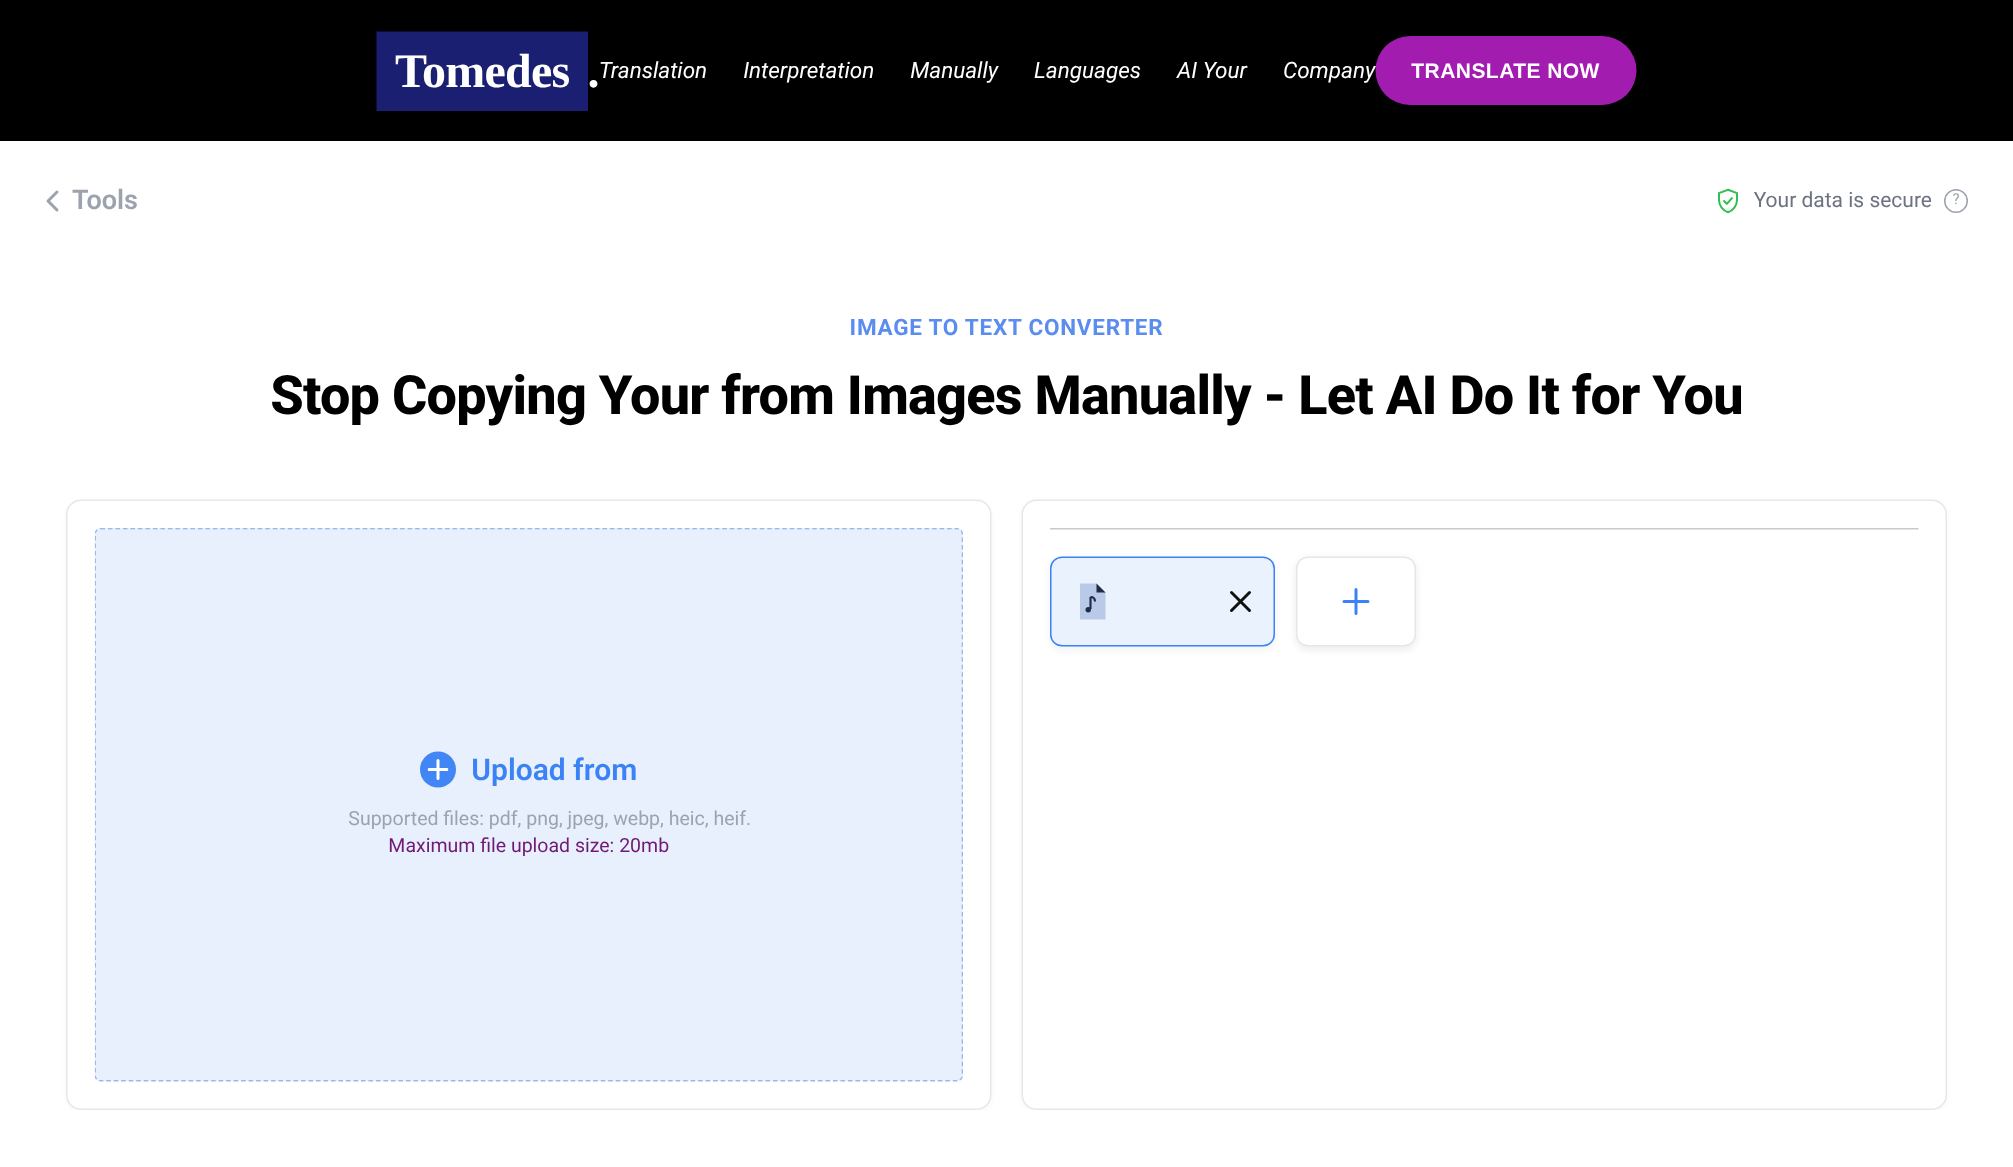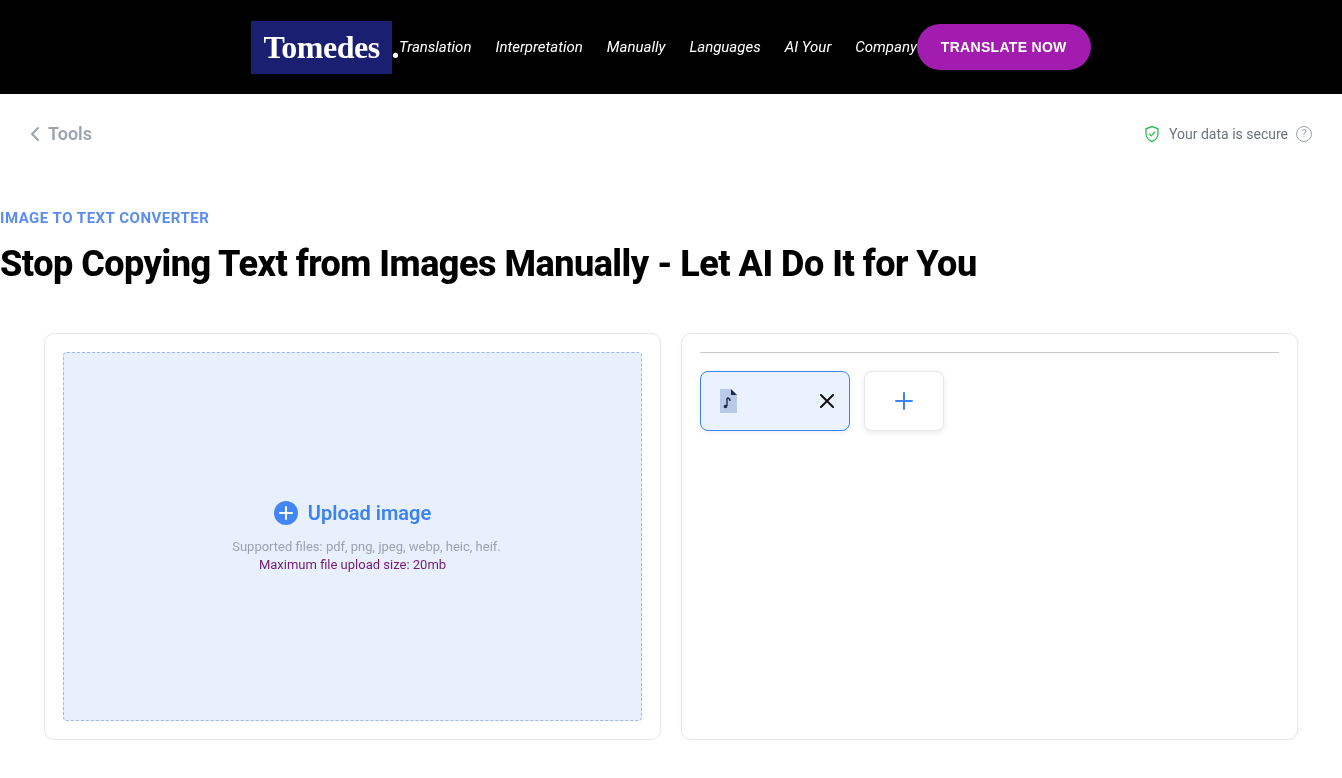--- a/index.html
+++ b/index.html
@@ -94,21 +94,21 @@
       color: #6b7280;
       font-size: 14px;
     }
     .help-circle {
       width: 16px; height: 16px; border: 1.5px solid #9ca3af; border-radius: 50%;
       display: inline-flex; align-items: center; justify-content: center;
       font-size: 10px; color: #9ca3af;
     }
 
     
-    .hero { margin-top: 55px; }
+    .hero { text-align: center; margin-top: 55px; }
     .kicker { color: #5b8def; font-weight: 700; letter-spacing: .5px; font-size: 15px; }
     .headline { font-size: 36px; font-weight: 800; margin-top: 16px; letter-spacing: -0.5px; }
 
     
     .panels {
       display: flex;
       gap: 20px;
       padding: 0 44px;
       margin-top: 48px;
     }
@@ -205,33 +205,33 @@
       <path d="M12 2 L20 5 V11 C20 16 16.5 20.5 12 22 C7.5 20.5 4 16 4 11 V5 Z" stroke="#2fbf55" stroke-width="1.8" fill="none"></path>
       <path d="M8.5 12 L11 14.5 L15.5 9.5" stroke="#2fbf55" stroke-width="1.8" fill="none" stroke-linecap="round" stroke-linejoin="round"></path>
     </svg>
     <span>Your data is secure</span>
     <span class="help-circle">?</span>
   </div>
 </div>
 
 <div class="hero">
   <div class="kicker">IMAGE TO TEXT CONVERTER</div>
-  <h1 class="headline">Stop Copying Text from Images Manually - Let AI Do It for You</h1>
+  <h1 class="headline">Stop Copying Your from Images Manually - Let AI Do It for You</h1>
 </div>
 
 <div class="panels">
   <div class="panel">
     <div class="dropzone">
       <div class="upload-row">
         <span class="plus-circle">
           <svg width="14" height="14" viewBox="0 0 14 14">
               <path d="M7 1 V13 M1 7 H13" stroke="#fff" stroke-width="2" stroke-linecap="round"></path>
             </svg>
         </span>
-        <span class="upload-text">Upload image</span>
+        <span class="upload-text">Upload from</span>
       </div>
       <div class="hint">Supported files: pdf, png, jpeg, webp, heic, heif.</div>
       <div class="hint2">Maximum file upload size: 20mb</div>
     </div>
   </div>
 
   <div class="panel" style="padding:18px 18px;">
     <div class="right-top-line"></div>
     <div class="tiles">
       <div class="tile">

